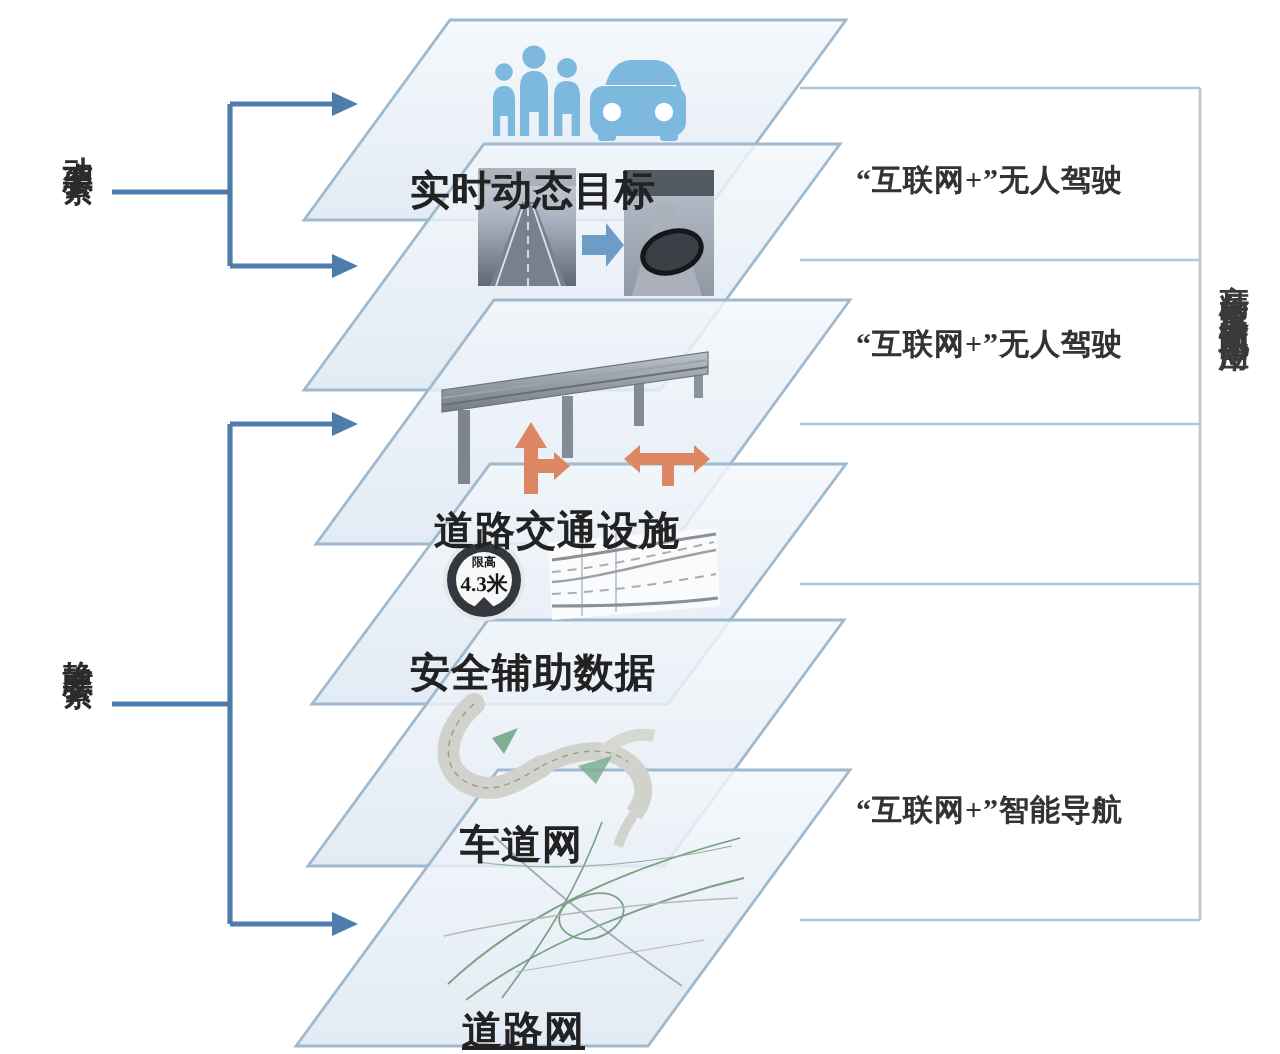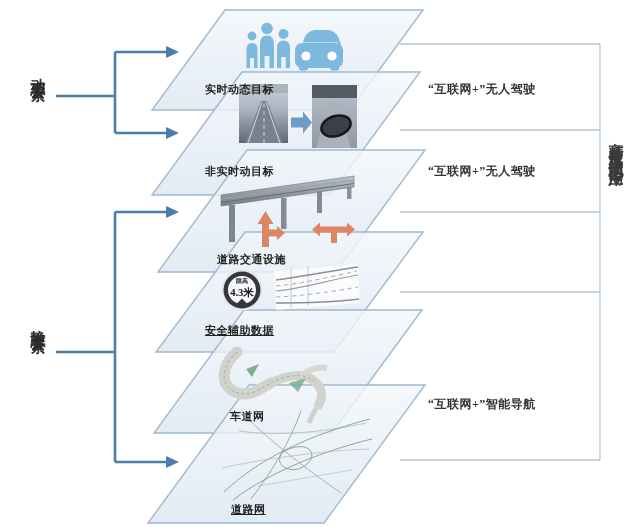--- a/index.html
+++ b/index.html
@@ -10,31 +10,31 @@
   .stage svg{position:absolute;left:0;top:0;}
   .vtext{
     position:absolute;writing-mode:vertical-rl;text-orientation:upright;
     color:#333;white-space:nowrap;line-height:1;
   }
   .group-label{left:21px;width:24px;font-size:15px;letter-spacing:3px;font-weight:600;color:#2b2b2b;}
   .group-label-dynamic{top:66px;height:78px;}
   .group-label-static{top:318px;height:78px;}
   .right-title{left:608px;top:130px;height:210px;font-size:15px;letter-spacing:3px;color:#3a3a3a;font-weight:600;}
   .layer-label{
-    position:absolute;font-size:11px;font-weight:600;color:#222;
+    position:absolute;font-size:20px;font-weight:600;color:#222;
     white-space:nowrap;letter-spacing:0.5px;
   }
   .ll1{left:205px;top:82px;}
   .ll2{left:205px;top:164px;}
   .ll3{left:205px;top:252px;margin-left:12px;}
-  .ll4{left:205px;top:323px;text-decoration:underline;}
+  .ll4{left:205px;top:323px;}
   .ll5{left:230px;top:409px;}
   .ll6{left:231px;top:502px;text-decoration:underline;}
   .app-label{
-    position:absolute;left:428px;font-size:12px;font-weight:600;color:#333;
+    position:absolute;left:428px;font-size:15px;font-weight:600;color:#333;
     white-space:nowrap;letter-spacing:0.5px;
   }
   .al1{top:81px;}
   .al2{top:163px;}
   .al3{top:243px;}
   .al4{top:368px;margin-top:28px;}
 </style>
 </head>
 <body>
 
@@ -186,21 +186,20 @@
       <path d="M222,468 C262,459 320,451 369,449" stroke="#b2b9b2" stroke-width="0.7"></path>
       <path d="M239,431 C282,437 330,431 366,423" stroke="#8fae97" stroke-width="0.6"></path>
       <line x1="258" y1="486" x2="352" y2="470" stroke="#b2b9b2" stroke-width="0.6"></line>
     </g>
   </svg>
 
   <div class="vtext group-label group-label-dynamic">动态要素</div>
   <div class="vtext group-label group-label-static">静态要素</div>
 
   <div class="layer-label ll1">实时动态目标</div>
-  <div class="layer-label ll2">非实时动目标</div>
   <div class="layer-label ll3">道路交通设施</div>
   <div class="layer-label ll4">安全辅助数据</div>
   <div class="layer-label ll5">车道网</div>
   <div class="layer-label ll6">道路网</div>
 
   <div class="app-label al1">“互联网+”无人驾驶</div>
   <div class="app-label al2">“互联网+”无人驾驶</div>
   <div class="app-label al4">“互联网+”智能导航</div>
 
   <div class="vtext right-title">高精度道路导航地图应用</div>

